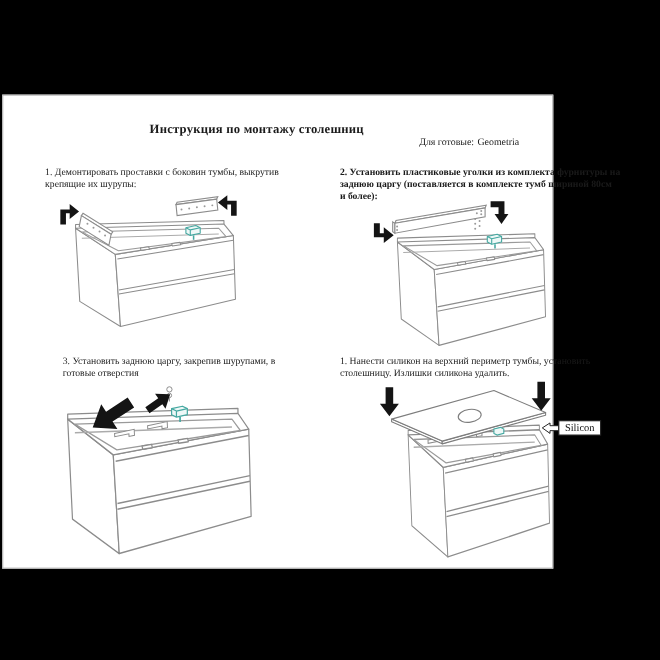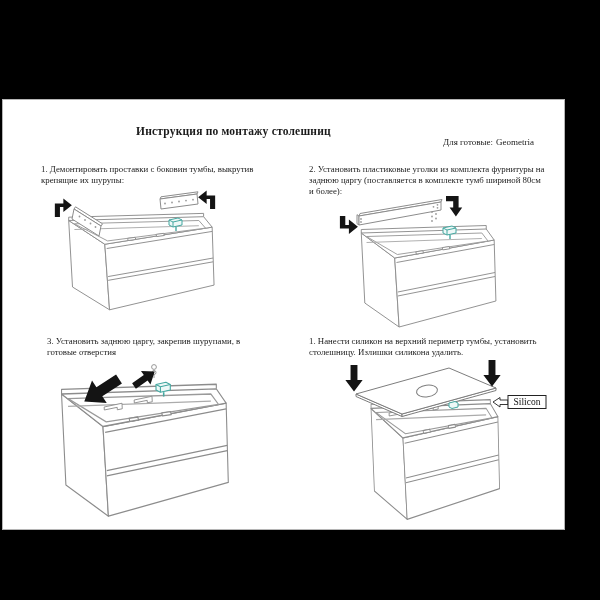--- a/index.html
+++ b/index.html
@@ -1,28 +1,28 @@
 <!DOCTYPE html>
 <html><head>
 <meta charset="utf-8">
 <style>
   html,body{margin:0;padding:0;background:#000;}
   .canvas{position:relative;width:600px;height:600px;background:#000;overflow:hidden;}
   .page{
-    position:absolute;left:2px;top:86px;width:563px;height:431px;
+    position:absolute;left:2px;top:86px;width:501px;height:431px;
     background:#fff;border:1px solid #b5b5b5;box-sizing:border-box;
-    font-family:"Liberation Serif","DejaVu Serif",serif;color:#1a1a1a;margin-top:13px;
+    font-family:"Liberation Serif","DejaVu Serif",serif;color:#1a1a1a;
   }
   .title{position:absolute;left:133px;top:25px;font-weight:bold;font-size:11.5px;letter-spacing:.2px;}
   .models{position:absolute;right:30px;top:37px;font-size:9px;}
   .models .val{font-weight:normal;margin-left:3px;}
   .step{position:absolute;font-size:8.8px;line-height:11px;white-space:pre-line;}
   .s1{left:38px;top:64px;width:255px;}
-  .s2{left:306px;top:64px;width:262px;}
-  .s3{left:44px;top:236px;width:255px;}
+  .s2{left:306px;top:64px;width:262px;font-weight:bold;}
+  .s3{left:54px;top:236px;width:255px;}
   .s4{left:306px;top:236px;width:264px;}
   svg.diagram{position:absolute;overflow:visible;}
   .d1{left:46px;top:86px;}
   .d2{left:324px;top:92px;}
   .d3{left:48px;top:262px;}
   .d4{left:324px;top:258px;}
   svg text{font-family:"Liberation Serif","DejaVu Serif",serif;}
 </style>
 </head>
 <body>

